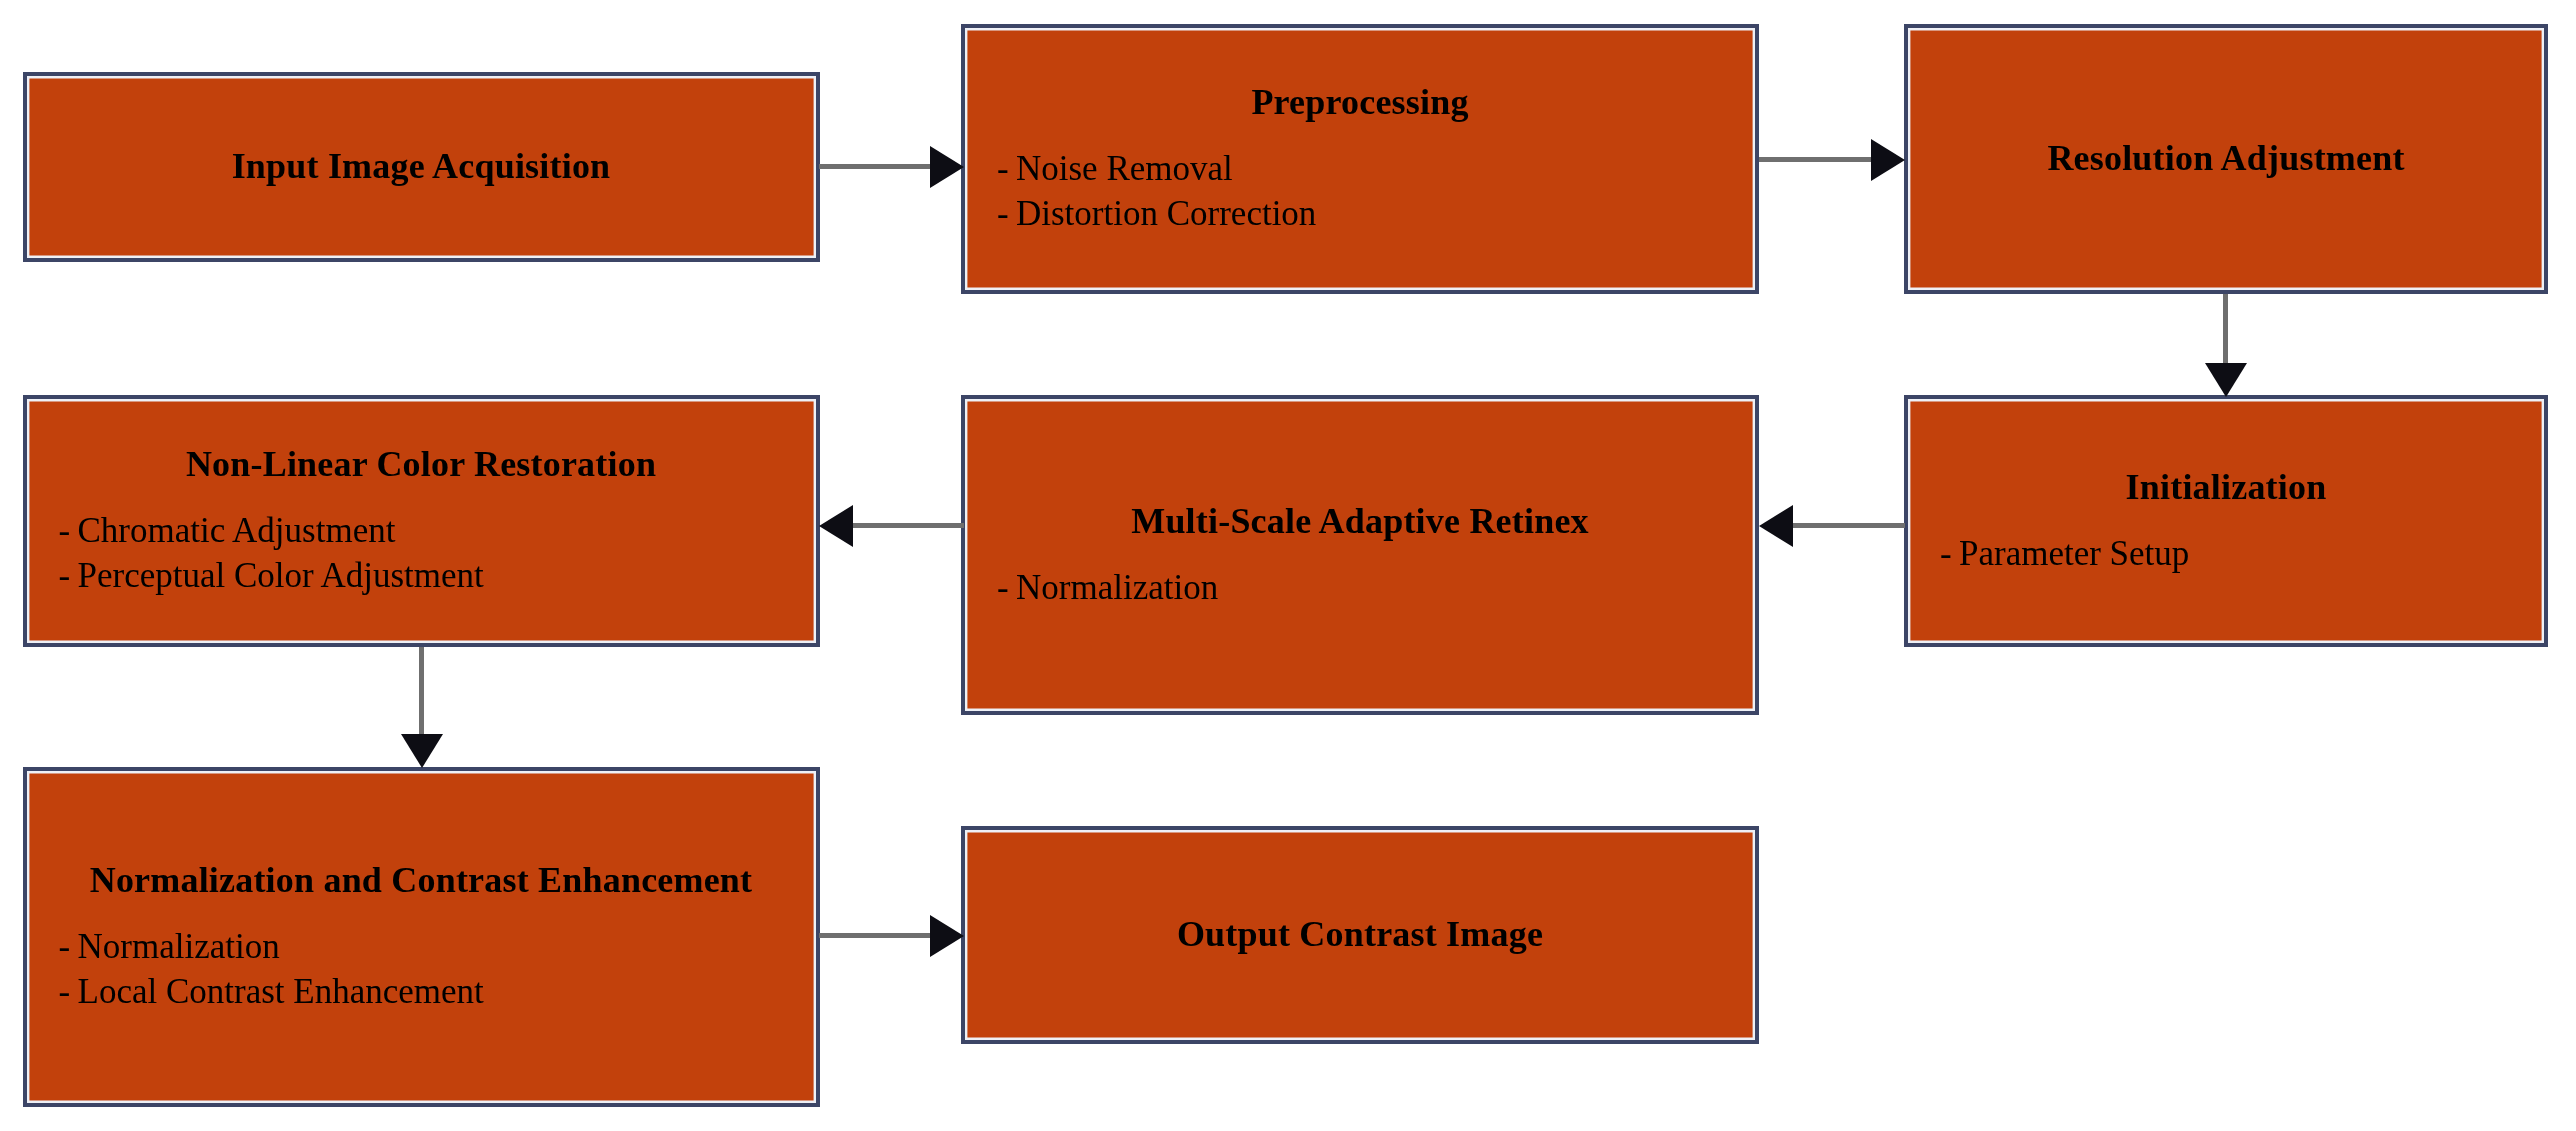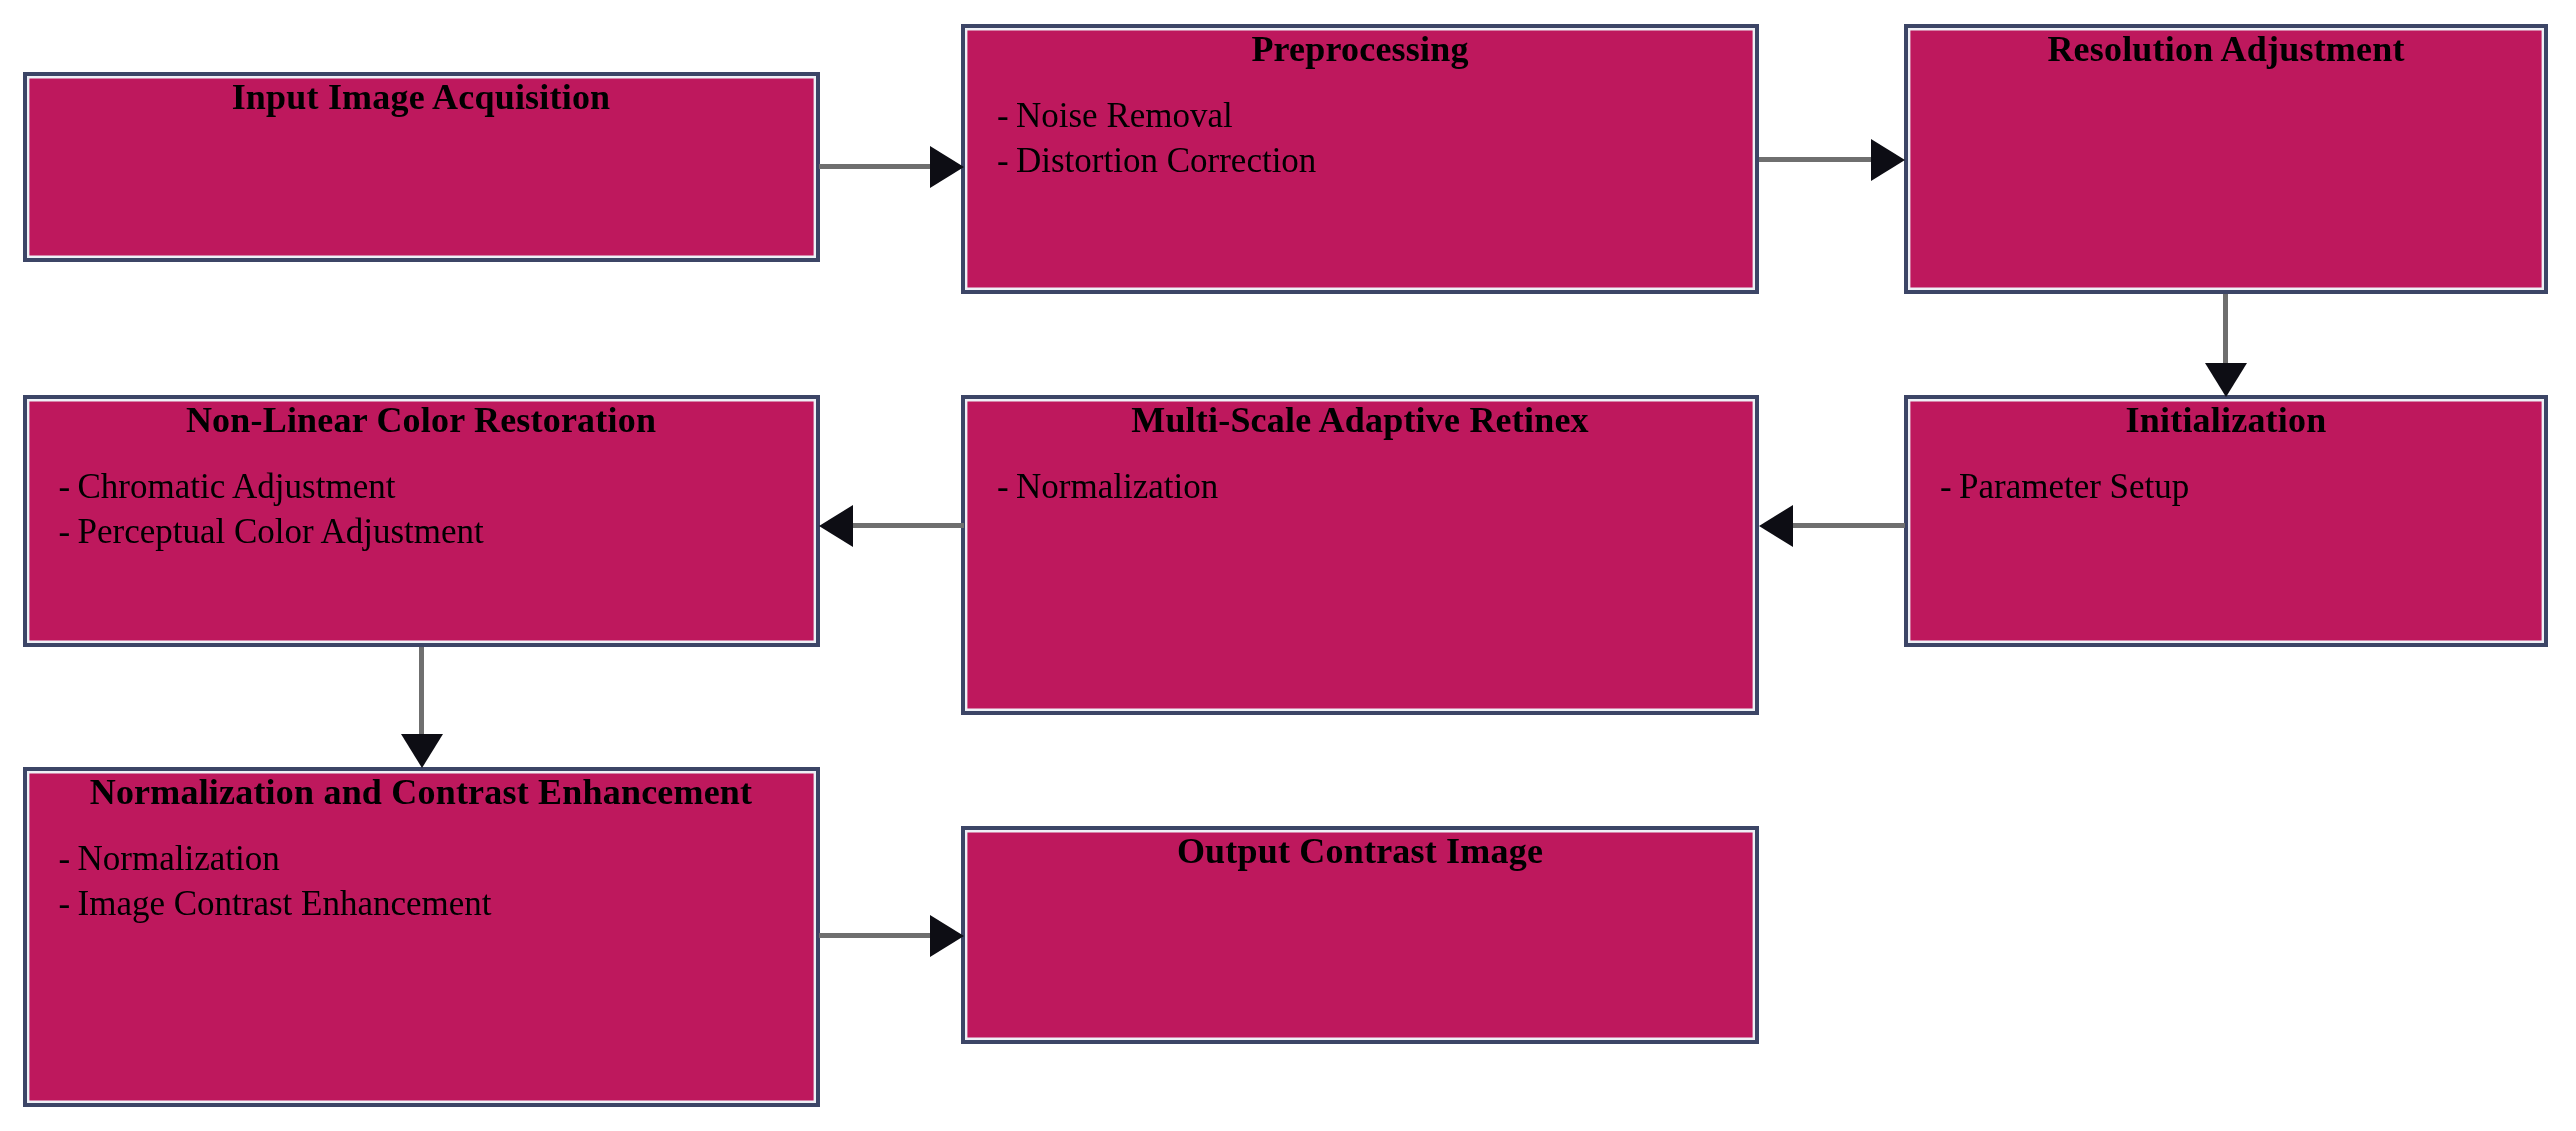--- a/index.html
+++ b/index.html
@@ -11,25 +11,26 @@
     position: relative;
     width: 2576px;
     height: 1132px;
     background: #ffffff;
     overflow: hidden;
     font-family: "Liberation Serif", "DejaVu Serif", serif;
   }
   .node {
     position: absolute;
     box-sizing: border-box;
-    background: #be185d;
+    background: #c2410c;
     border: 4px solid #3c4566;
     box-shadow: inset 0 0 0 2.4px #eef0f6;
     display: flex;
     flex-direction: column;
+    justify-content: center;
     color: #000000;
   }
   .node-title {
     text-align: center;
     font-weight: bold;
     font-size: 36px;
     line-height: 1.22;
     letter-spacing: 0.2px;
     padding: 0 19px;
   }
@@ -149,21 +150,21 @@
     <div class="node-title">Initialization</div>
     <div class="node-bullets">
       <div class="bullet"><span class="dash">-</span><span>Parameter Setup</span></div>
     </div>
   </div>
 
   <div class="node" id="node-normalization-contrast-enhancement">
     <div class="node-title">Normalization and Contrast Enhancement</div>
     <div class="node-bullets">
       <div class="bullet"><span class="dash">-</span><span>Normalization</span></div>
-      <div class="bullet"><span class="dash">-</span><span>Image Contrast Enhancement</span></div>
+      <div class="bullet"><span class="dash">-</span><span>Local Contrast Enhancement</span></div>
     </div>
   </div>
 
   <div class="node" id="node-output-enhanced-image">
     <div class="node-title solo">Output Contrast Image</div>
   </div>
 
   <div class="arrow right" id="arrow-input-to-preprocessing">
     <div class="shaft" style="right:27px;"></div>
     <div class="head"></div>

